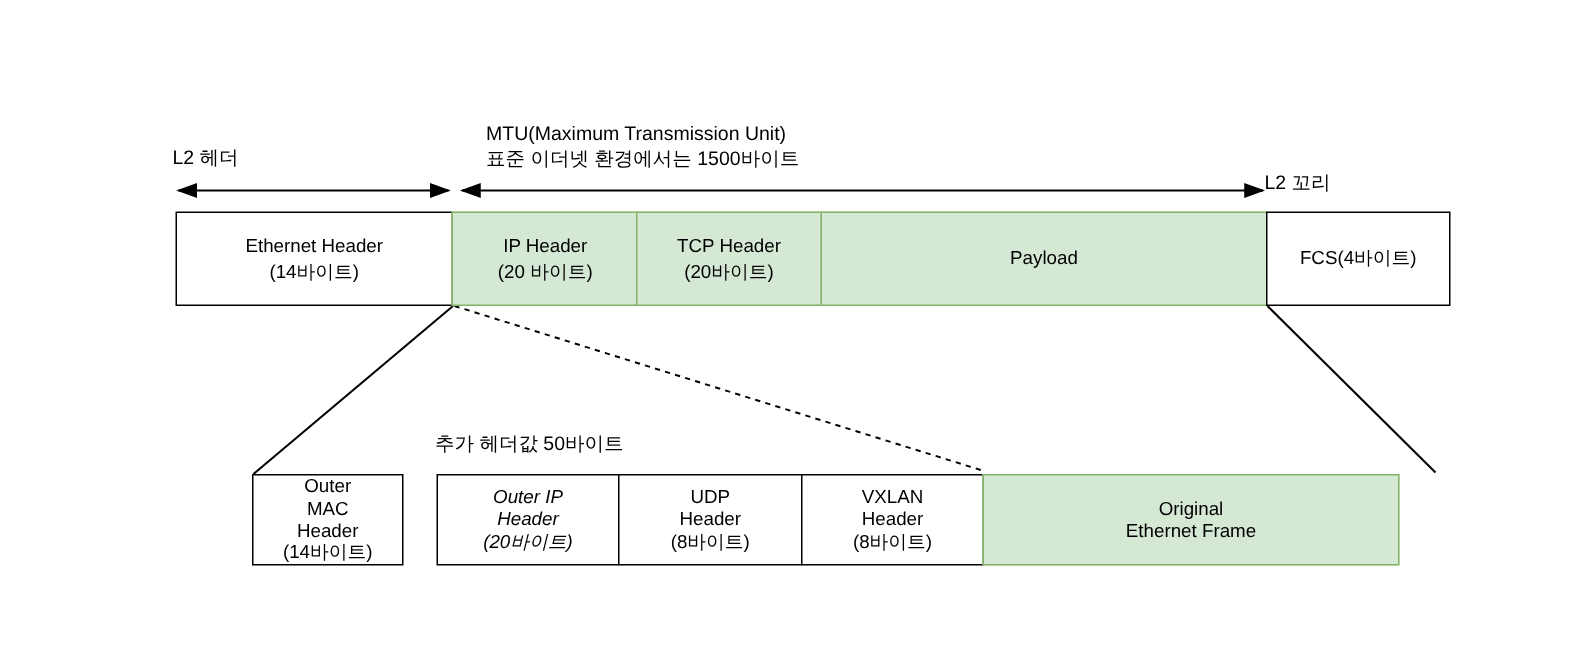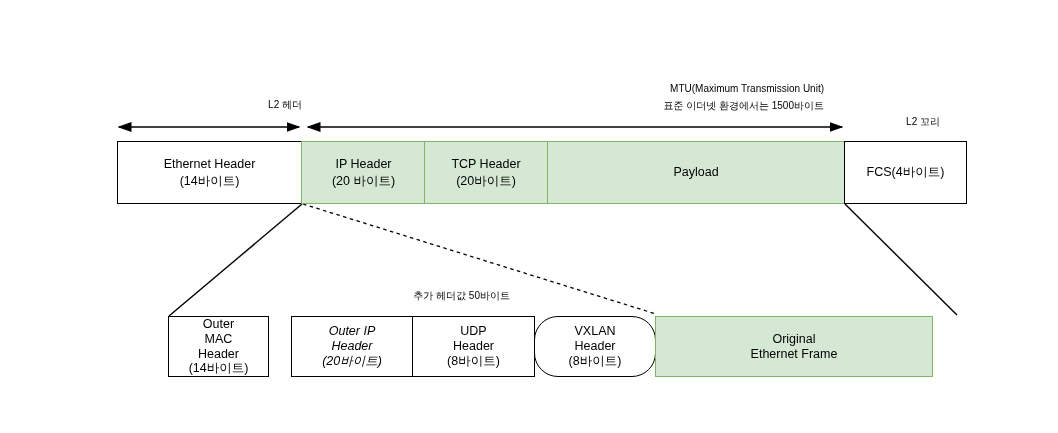--- a/index.html
+++ b/index.html
@@ -25,37 +25,37 @@
     z-index:1;
   }
   .box.green{
     background:var(--green_fill,#d5e8d4);
     border-color:var(--green_border,#82b366);
   }
   .row-top .t{top:141px;height:63px;}
   .row-bottom .b{top:316px;height:61px;line-height:1.18;}
   .ann{
     position:absolute;
-    font-size:10px;
+    font-size:13px;
     line-height:17px;
-    text-align:right;
+    text-align:left;
     white-space:pre-line;
     z-index:1;
   }
   
   .t.t0{left:117px;width:185px;}
   .t.t1{left:301px;width:125px;}
   .t.t2{left:424px;width:124px;}
   .t.t3{left:547px;width:298px;}
   .t.t4{left:844px;width:123px;}
   
   .b.b0{left:168px;width:101px;}
   .b.b1{left:291px;width:122px;font-style:italic;}
   .b.b2{left:412px;width:123px;}
-  .b.b3{left:534px;width:122px;border-radius:24px;}
+  .b.b3{left:534px;width:122px;}
   .b.b4{left:655px;width:278px;}
   
   .ann.l2h{left:115px;top:96px;width:187px;}
   .ann.mtu{left:324px;top:80px;width:500px;}
   .ann.l2t{left:843px;top:113px;width:97px;}
   .ann.add{left:290px;top:287px;width:220px;}
   .ann.red{left:676px;top:287px;width:220px;}
 </style>
 </head>
 <body>

